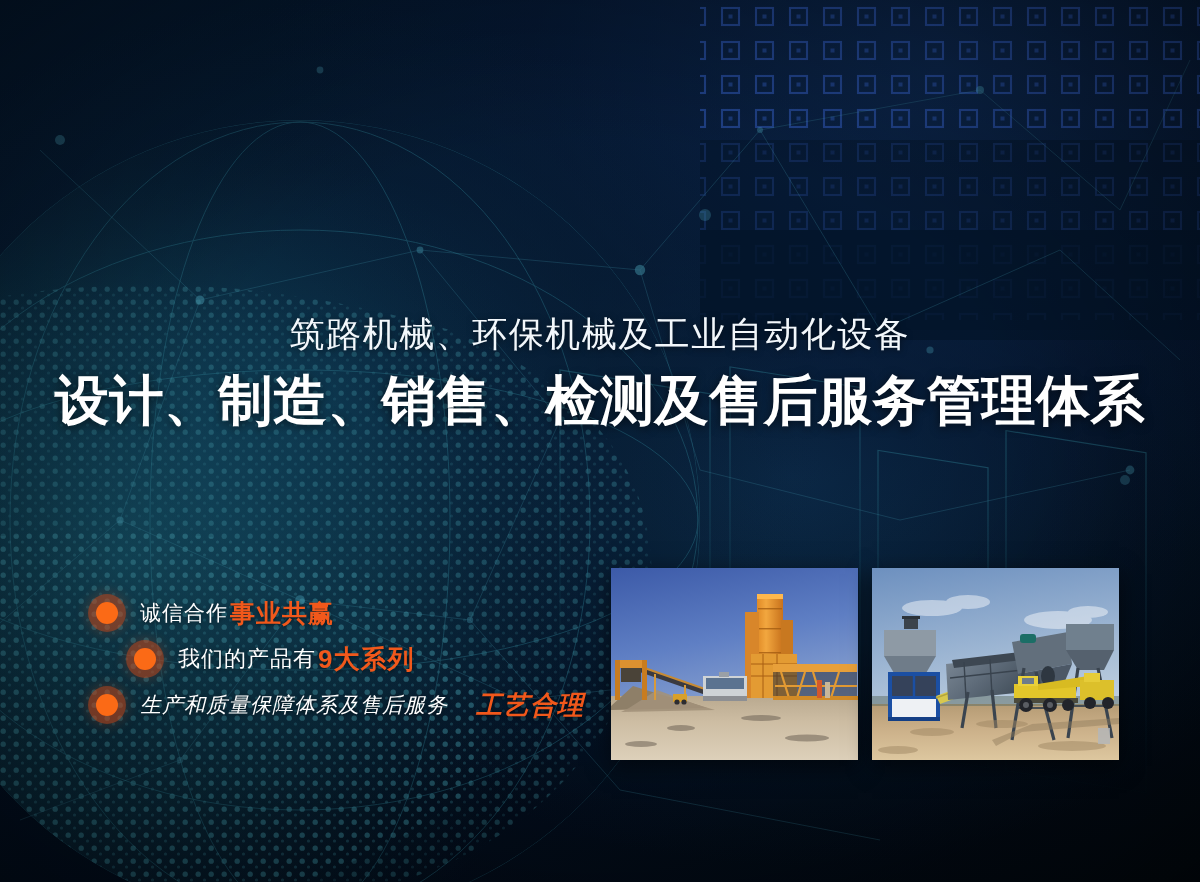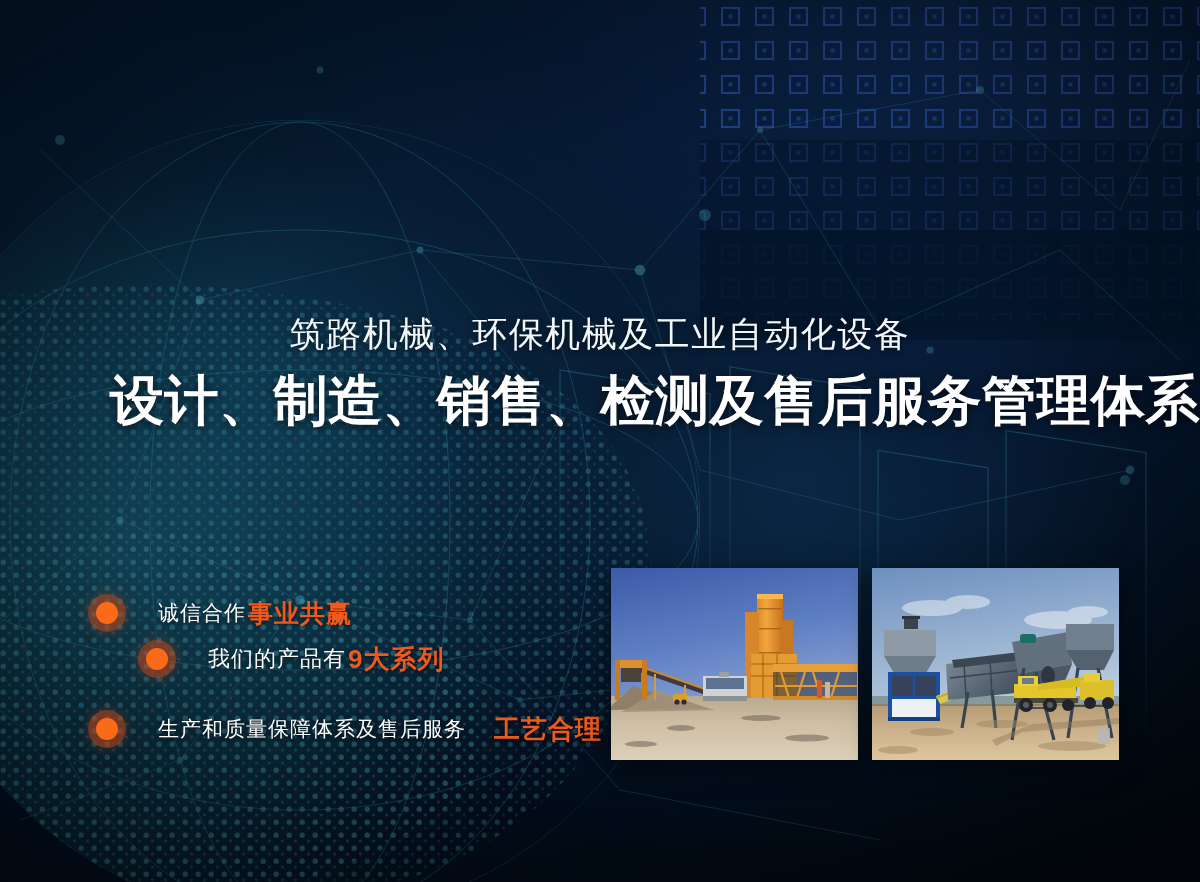--- a/index.html
+++ b/index.html
@@ -43,61 +43,61 @@
     font-size:35px;
     line-height:44px;
     letter-spacing:1.5px;
     font-weight:400;
     text-shadow:0 1px 6px rgba(0,0,0,.55);
     white-space:nowrap;
     margin-top:12px;
   }
   .headline{
     position:absolute;left:0;top:366px;width:1200px;
-    text-align:right;
+    text-align:center;
     color:#ffffff;
     font-size:54px;
     line-height:68px;
     font-weight:700;
     letter-spacing:0.5px;
     text-shadow:0 2px 10px rgba(0,0,0,.6);
     white-space:nowrap;
   }
 
   
   .bullets{position:absolute;left:0;top:594px;width:600px;}
   .bullet-row{
     position:absolute;
     display:flex;
     align-items:center;
     white-space:nowrap;
   }
   .bullet-row.r0{left:88px;top:0px;}
-  .bullet-row.r1{left:138px;top:46px;}
-  .bullet-row.r2{left:88px;top:116px;}
+  .bullet-row.r1{left:126px;top:46px;}
+  .bullet-row.r2{left:88px;top:92px;font-style:italic;}
 
   .dot{
     position:relative;
     width:38px;height:38px;
     border-radius:50%;
     background:rgba(203,72,26,0.55);
     flex:0 0 38px;
     display:flex;align-items:center;justify-content:center;
     box-shadow:0 0 14px rgba(240,90,26,.25);
   }
   .dot::after{
     content:"";
     display:block;
     width:22px;height:22px;
     border-radius:50%;
     background:#fb6a16;
   }
 
   .b-text{
-    margin-left:32px;
+    margin-left:14px;
     color:#ffffff;
     font-size:21px;
     letter-spacing:1px;
     text-shadow:0 1px 4px rgba(0,0,0,.6);
   }
   .b-hl{
     margin-left:2px;
     color:#f1581b;
     font-size:25px;
     font-weight:700;

